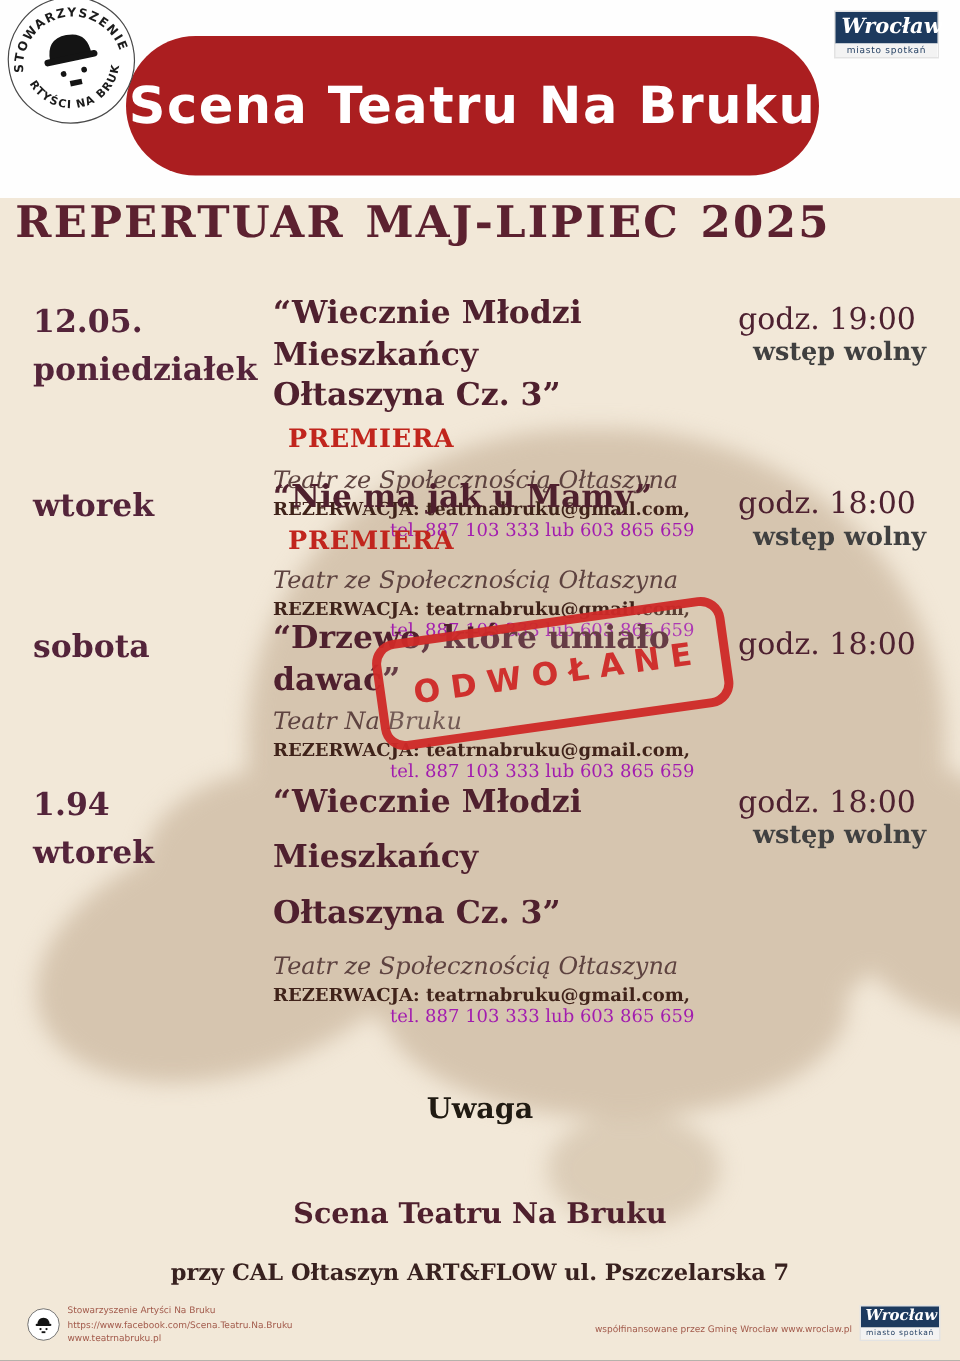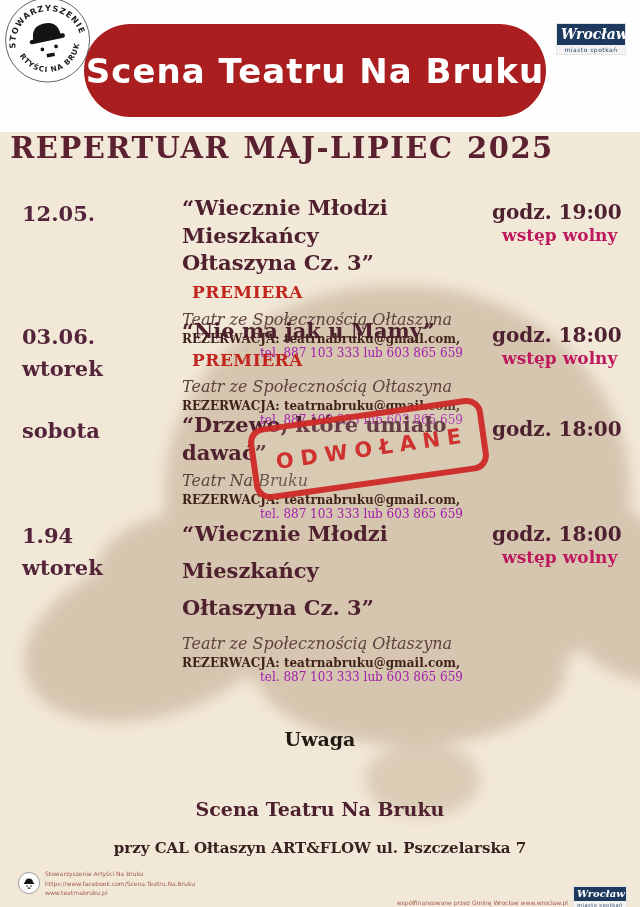--- a/index.html
+++ b/index.html
@@ -13,21 +13,21 @@
   .banner{
     position:absolute;left:84px;top:24px;width:462px;height:93px;z-index:3;
     background:#ab1e20;border-radius:47px;
     display:flex;align-items:center;justify-content:center;
   }
   .banner span{
     color:#ffffff;font-family:"DejaVu Sans","Liberation Sans",sans-serif;
     font-weight:bold;font-size:34px;letter-spacing:1px;white-space:nowrap;
   }
   .assoc-logo{position:absolute;left:4px;top:-4px;z-index:4;transform:rotate(-12deg);}
-  .wroclaw-logo{position:absolute;right:15px;top:8px;z-index:4;width:68px;box-shadow:0 0 0 1px #e3e3e3;margin-top:16px;}
+  .wroclaw-logo{position:absolute;right:15px;top:8px;z-index:4;width:68px;box-shadow:0 0 0 1px #e3e3e3;}
   .wl-top{background:#1d3a5e;color:#fff;font-family:"DejaVu Serif",serif;font-style:italic;font-weight:bold;font-size:14px;text-align:center;padding:2px 4px 3px;}
   .wl-bottom{background:#f3f3f3;color:#1d3a5e;font-family:"DejaVu Sans",sans-serif;font-size:6px;text-align:center;padding:1px 0;letter-spacing:0.5px;}
   .wroclaw-logo.mini{position:static;width:52px;}
   .wroclaw-logo.mini .wl-top{font-size:10px;padding:1px 3px 2px;}
   .wroclaw-logo.mini .wl-bottom{font-size:5px;}
 
   .heading{
     position:absolute;left:0;top:131px;width:564px;z-index:3;text-align:center;
     font-size:29px;font-weight:bold;color:#5c2130;letter-spacing:1.5px;word-spacing:2px;
   }
@@ -47,22 +47,22 @@
   .event{position:absolute;left:0;width:640px;z-index:2;}
   .ev-date{position:absolute;left:22px;top:4px;font-size:21px;font-weight:bold;color:#54243a;line-height:1.5;}
   .ev-main{position:absolute;left:182px;top:0;width:306px;}
   .ev-title{font-size:21px;font-weight:bold;color:#4f202e;line-height:1.32;}
   .premiere{color:#c1251d;font-size:17px;margin-left:10px;letter-spacing:.5px;white-space:nowrap;}
   .company{margin-top:5px;font-style:italic;font-size:16px;color:#5e4340;}
   .res{margin-top:3px;font-size:12px;font-weight:bold;color:#40231a;}
   .res-label{margin-right:0;}
   .res-phone{padding-left:78px;font-size:12px;font-weight:normal;color:#a21caf;}
   .ev-time{position:absolute;left:492px;top:6px;width:145px;}
-  .godz{font-size:20px;font-weight:bold;color:#4e2130;white-space:nowrap;}
-  .adm{font-size:17px;font-weight:bold;color:#be185d;padding-left:10px;margin-top:1px;white-space:nowrap;}
+  .godz{font-size:20px;font-weight:normal;color:#4e2130;white-space:nowrap;}
+  .adm{font-size:17px;font-weight:bold;color:#404040;padding-left:10px;margin-top:1px;white-space:nowrap;}
   .event.r4 .ev-title{line-height:1.75;}
   .event.r4 .company{margin-top:8px;}
 
   .stamp{
     position:absolute;left:250px;top:412px;width:218px;height:62px;z-index:3;
     border:6px solid #cf2a28;border-radius:16px;transform:rotate(-8deg);
     display:flex;align-items:center;justify-content:center;
     color:#cf2a28;font-family:"DejaVu Sans","Liberation Sans",sans-serif;
     font-weight:bold;font-size:21px;letter-spacing:7px;padding-left:7px;
     background:rgba(242,232,216,0.15);opacity:.95;
@@ -130,20 +130,21 @@
 
   <div class="banner">
     <span>Scena Teatru Na Bruku</span>
   </div>
 
   <div class="heading">REPERTUAR MAJ-LIPIEC 2025</div>
 
   <div class="event" style="top:194px">
     <div class="ev-date">
       <div>12.05.</div>
+      <div>poniedziałek</div>
     </div>
     <div class="ev-main">
       <div class="ev-title">
         <span>“Wiecznie Młodzi Mieszkańcy</span><br>
         <span>Ołtaszyna Cz. 3”</span>
         <span class="premiere">PREMIERA</span>
       </div>
       <div class="company">Teatr ze Społecznością Ołtaszyna</div>
       <div class="res">
         <span class="res-label">REZERWACJA:</span>
@@ -152,21 +153,20 @@
       <div class="res-phone">tel. 887 103 333  lub 603 865 659</div>
     </div>
     <div class="ev-time">
       <div class="godz">godz. 19:00</div>
       <div class="adm">wstęp wolny</div>
     </div>
   </div>
 
   <div class="event" style="top:317px">
     <div class="ev-date">
-      <div>03.06.</div>
       <div>wtorek</div>
     </div>
     <div class="ev-main">
       <div class="ev-title">
         <span>“Nie ma jak u Mamy”</span>
         <span class="premiere">PREMIERA</span>
       </div>
       <div class="company">Teatr ze Społecznością Ołtaszyna</div>
       <div class="res">
         <span class="res-label">REZERWACJA:</span>

